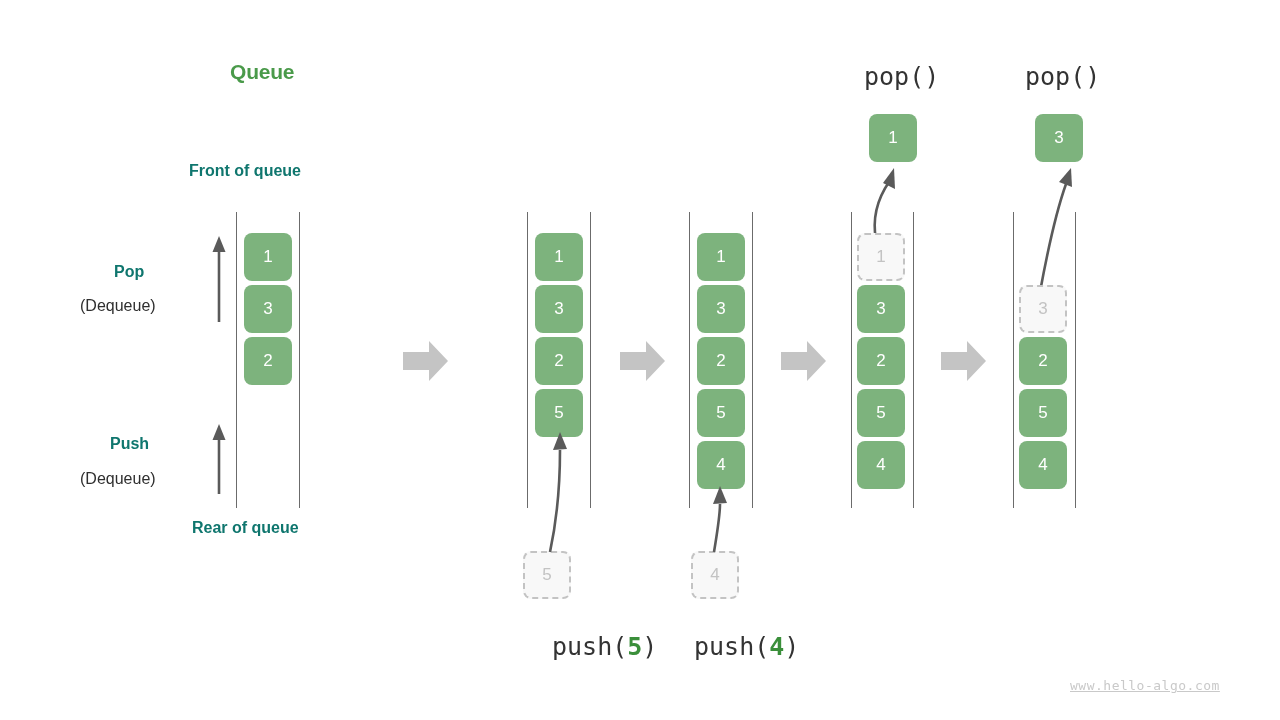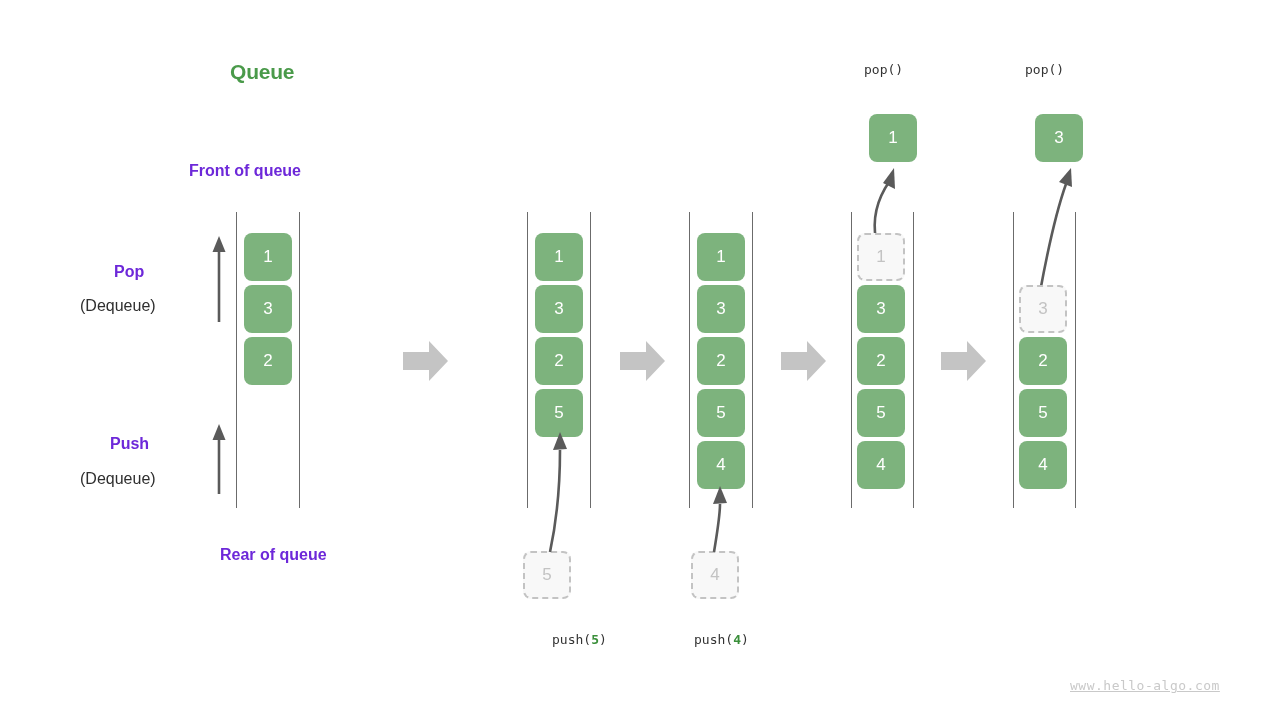--- a/index.html
+++ b/index.html
@@ -24,32 +24,32 @@
   .title-queue {
     font-size: 21px;
     font-weight: bold;
     color: #4a9a4a;
     letter-spacing: -0.2px;
     white-space: nowrap;
   }
   .label-bold {
     font-size: 16px;
     font-weight: bold;
-    color: #6d28d9;
+    color: #0f766e;
     white-space: nowrap;
   }
   .label-plain {
     font-size: 16px;
     font-weight: normal;
     color: #2f2f2f;
     white-space: nowrap;
   }
   .op-label {
     font-family: "DejaVu Sans Mono", "Liberation Mono", monospace;
-    font-size: 13px;
+    font-size: 25px;
     color: #333333;
     white-space: nowrap;
   }
   .op-label .arg {
     color: #3a8f3a;
     font-weight: bold;
   }
   .watermark {
     font-family: "DejaVu Sans Mono", "Liberation Mono", monospace;
     font-size: 13px;
@@ -97,21 +97,21 @@
 </style>
 </head>
 <body>
 
 <div id="stage">
 
   <div class="abs title-queue" style="left:230px; top:60px;">Queue</div>
 
   <div class="abs label-bold" style="left:189px; top:162px;">Front of queue</div>
 
-  <div class="abs label-bold" style="left:192px; top:546px;margin-left:28px;">Rear of queue</div>
+  <div class="abs label-bold" style="left:192px; top:519px;">Rear of queue</div>
 
   <div class="abs label-bold" style="left:114px; top:263px;">Pop</div>
   <div class="abs label-plain" style="left:80px; top:297px;">(Dequeue)</div>
 
   <div class="abs label-bold" style="left:110px; top:435px;">Push</div>
   <div class="abs label-plain" style="left:80px; top:470px;">(Dequeue)</div>
 
   <div class="abs thin-arrow" style="left:206px; top:232px;">
     <svg width="26" height="92" viewBox="0 0 26 92">
       <line x1="13" y1="90" x2="13" y2="18" stroke="#5a5a5a" stroke-width="2.6"></line>

